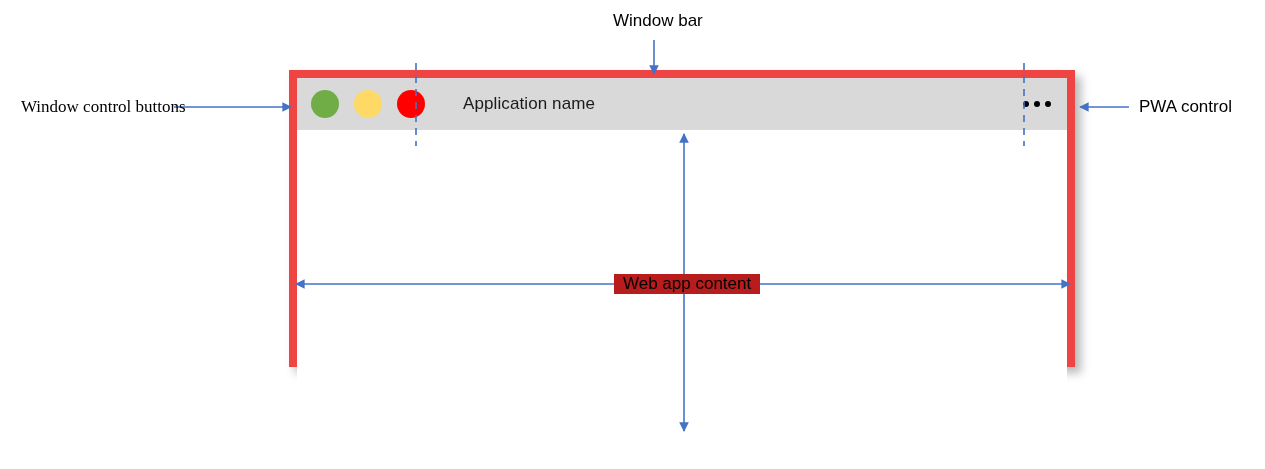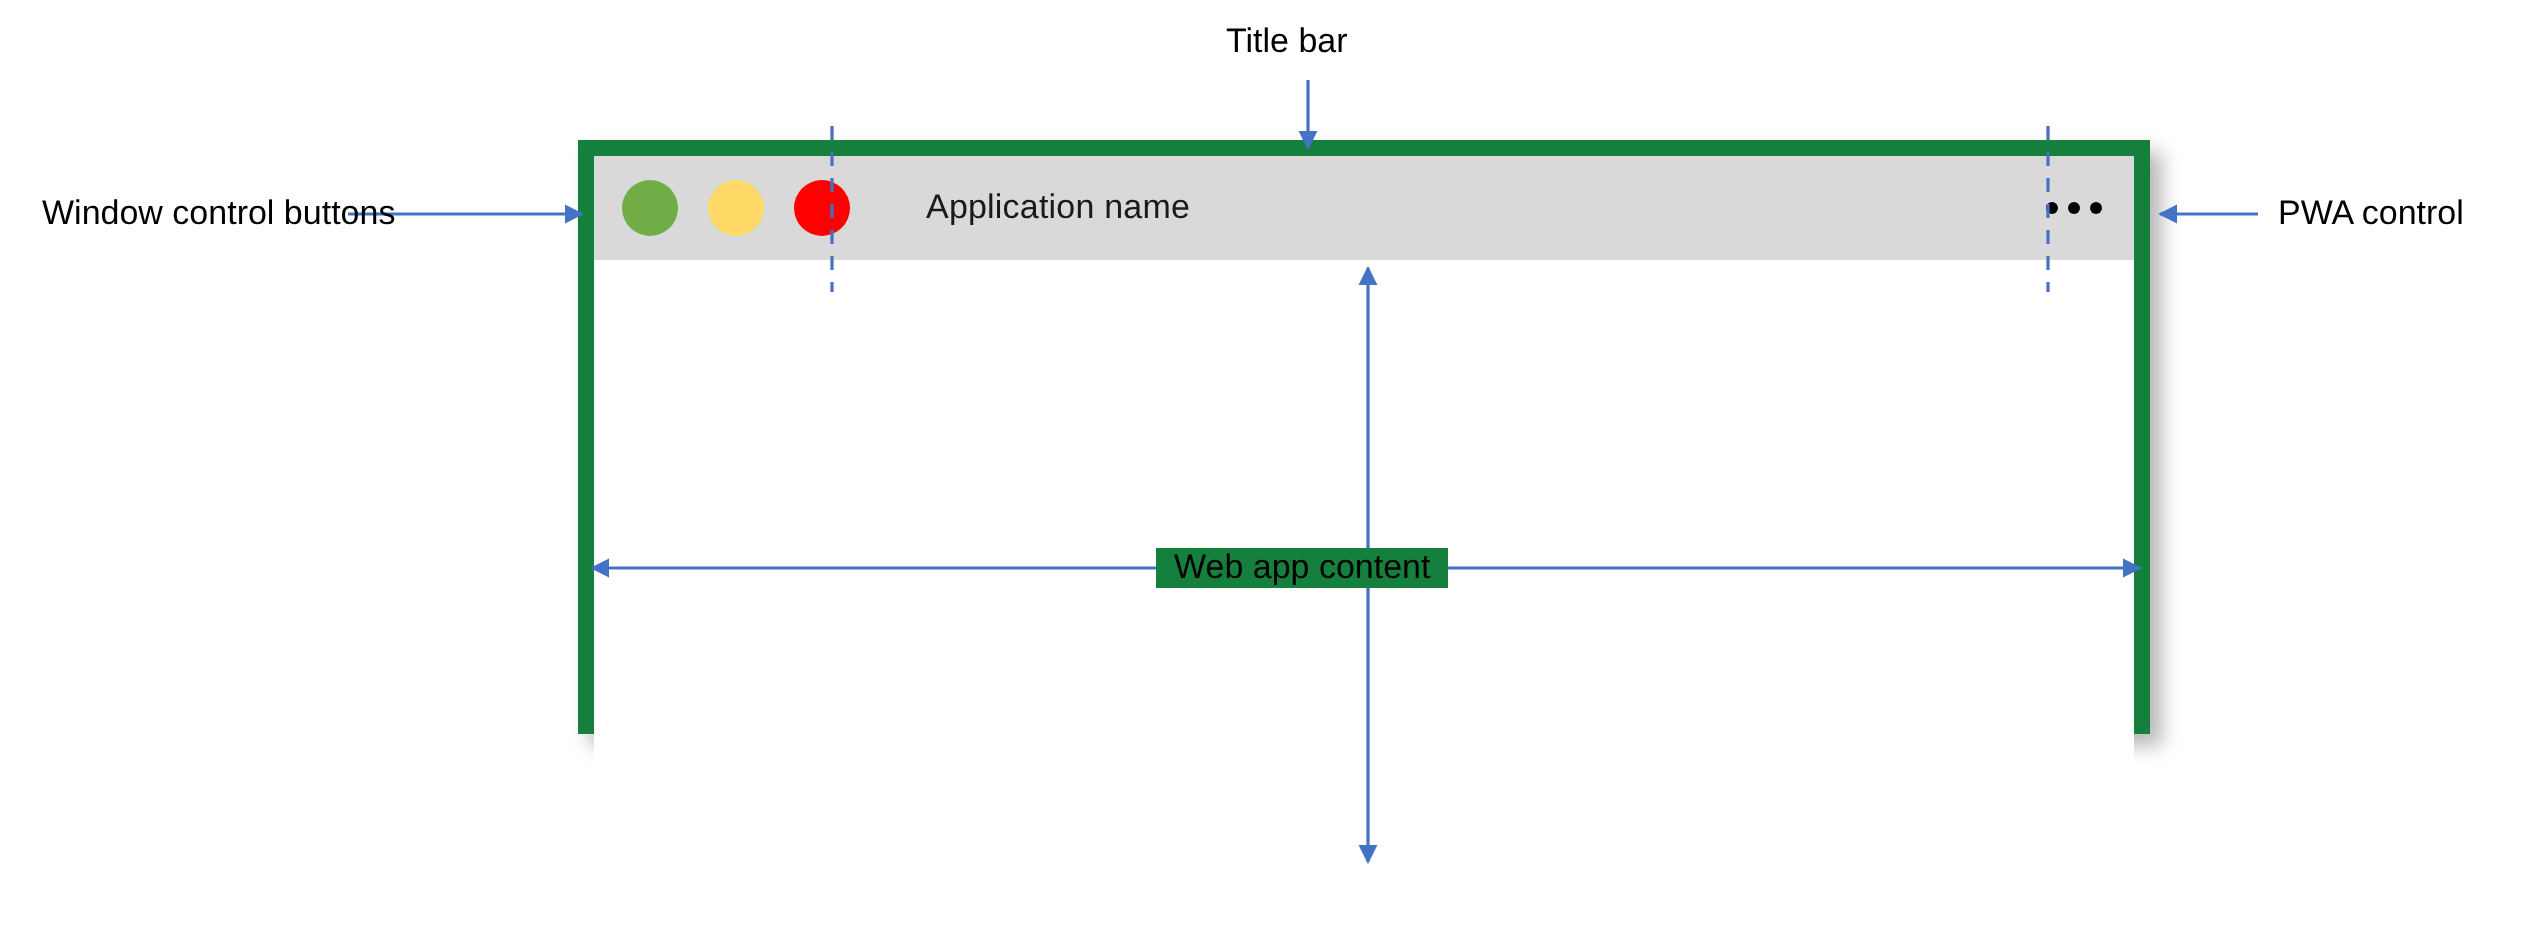--- a/index.html
+++ b/index.html
@@ -21,21 +21,21 @@
   }
 
   
   .app-window {
     position: absolute;
     left: 289px;
     top: 70px;
     width: 786px;
     height: 297px;
     box-sizing: border-box;
-    border: 8px solid #15803d;
+    border: 8px solid #ef4444;
     background: #14532d;
     box-shadow: 6px 6px 9px rgba(0, 0, 0, 0.28);
   }
   .title-bar {
     position: relative;
     height: 52px;
     background: #d9d9d9;
     display: flex;
     align-items: center;
   }
@@ -99,29 +99,30 @@
     color: #000000;
     white-space: nowrap;
   }
   .lbl-titlebar {
     left: 613px;
     top: 11px;
   }
   .lbl-window-controls {
     left: 21px;
     top: 97px;
+    font-family: Liberation Serif, serif;
   }
   .lbl-pwa {
     left: 1139px;
     top: 97px;
   }
   .lbl-webcontent {
-    left: 578px;
+    left: 614px;
     top: 274px;
-    background: #15803d;
+    background: #b91c1c;
     padding: 0 9px;
   }
 </style>
 </head>
 <body>
 
 <div id="stage">
 
   <div class="app-window">
 
@@ -163,21 +164,21 @@
 
     <line x1="174" y1="107" x2="291" y2="107" stroke="#4472c4" stroke-width="1.6" marker-end="url(#arrow-end)"></line>
 
     <line x1="1129" y1="107" x2="1080" y2="107" stroke="#4472c4" stroke-width="1.6" marker-end="url(#arrow-end)"></line>
 
     <line x1="296" y1="284" x2="1070" y2="284" stroke="#4472c4" stroke-width="1.6" marker-start="url(#arrow-start)" marker-end="url(#arrow-end)"></line>
 
     <line x1="684" y1="134" x2="684" y2="431" stroke="#4472c4" stroke-width="1.6" marker-start="url(#arrow-start)" marker-end="url(#arrow-end)"></line>
   </svg>
 
-  <div class="anno-label lbl-titlebar">Title bar</div>
+  <div class="anno-label lbl-titlebar">Window bar</div>
 
   <div class="anno-label lbl-window-controls">Window control buttons</div>
 
   <div class="anno-label lbl-pwa">PWA control</div>
 
   <div class="anno-label lbl-webcontent">Web app content</div>
 
 </div>
 
 </body></html>

